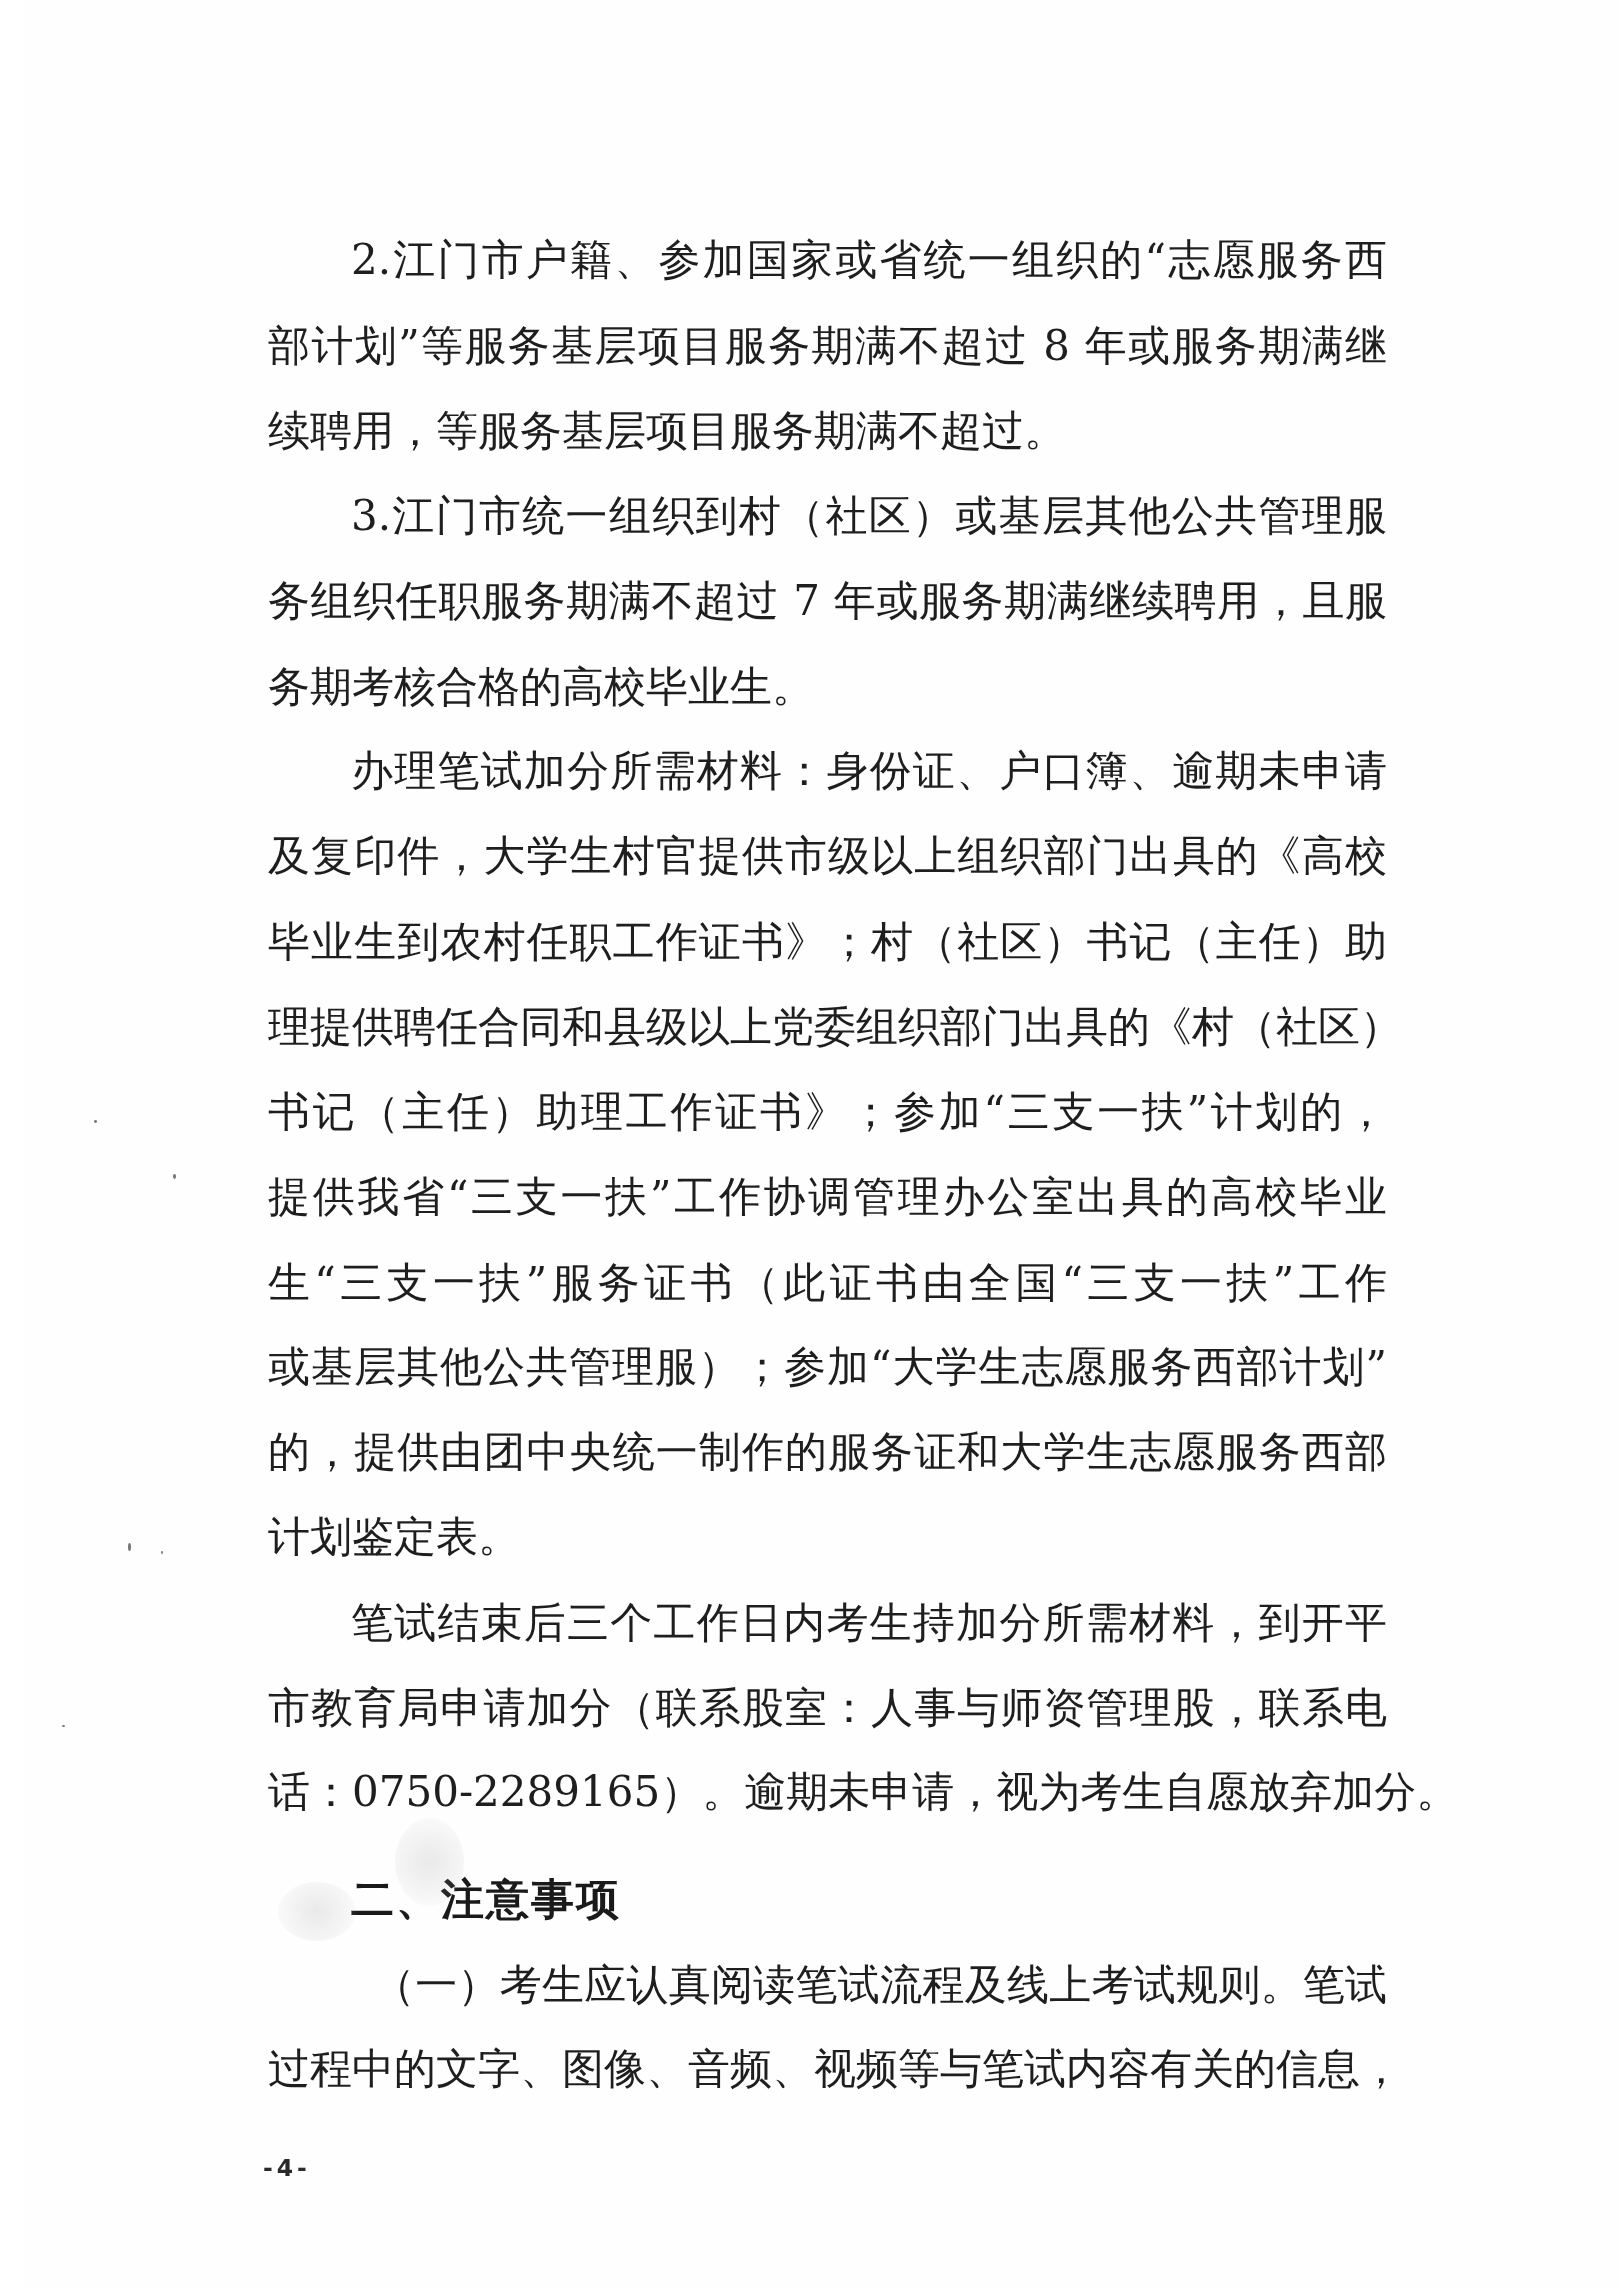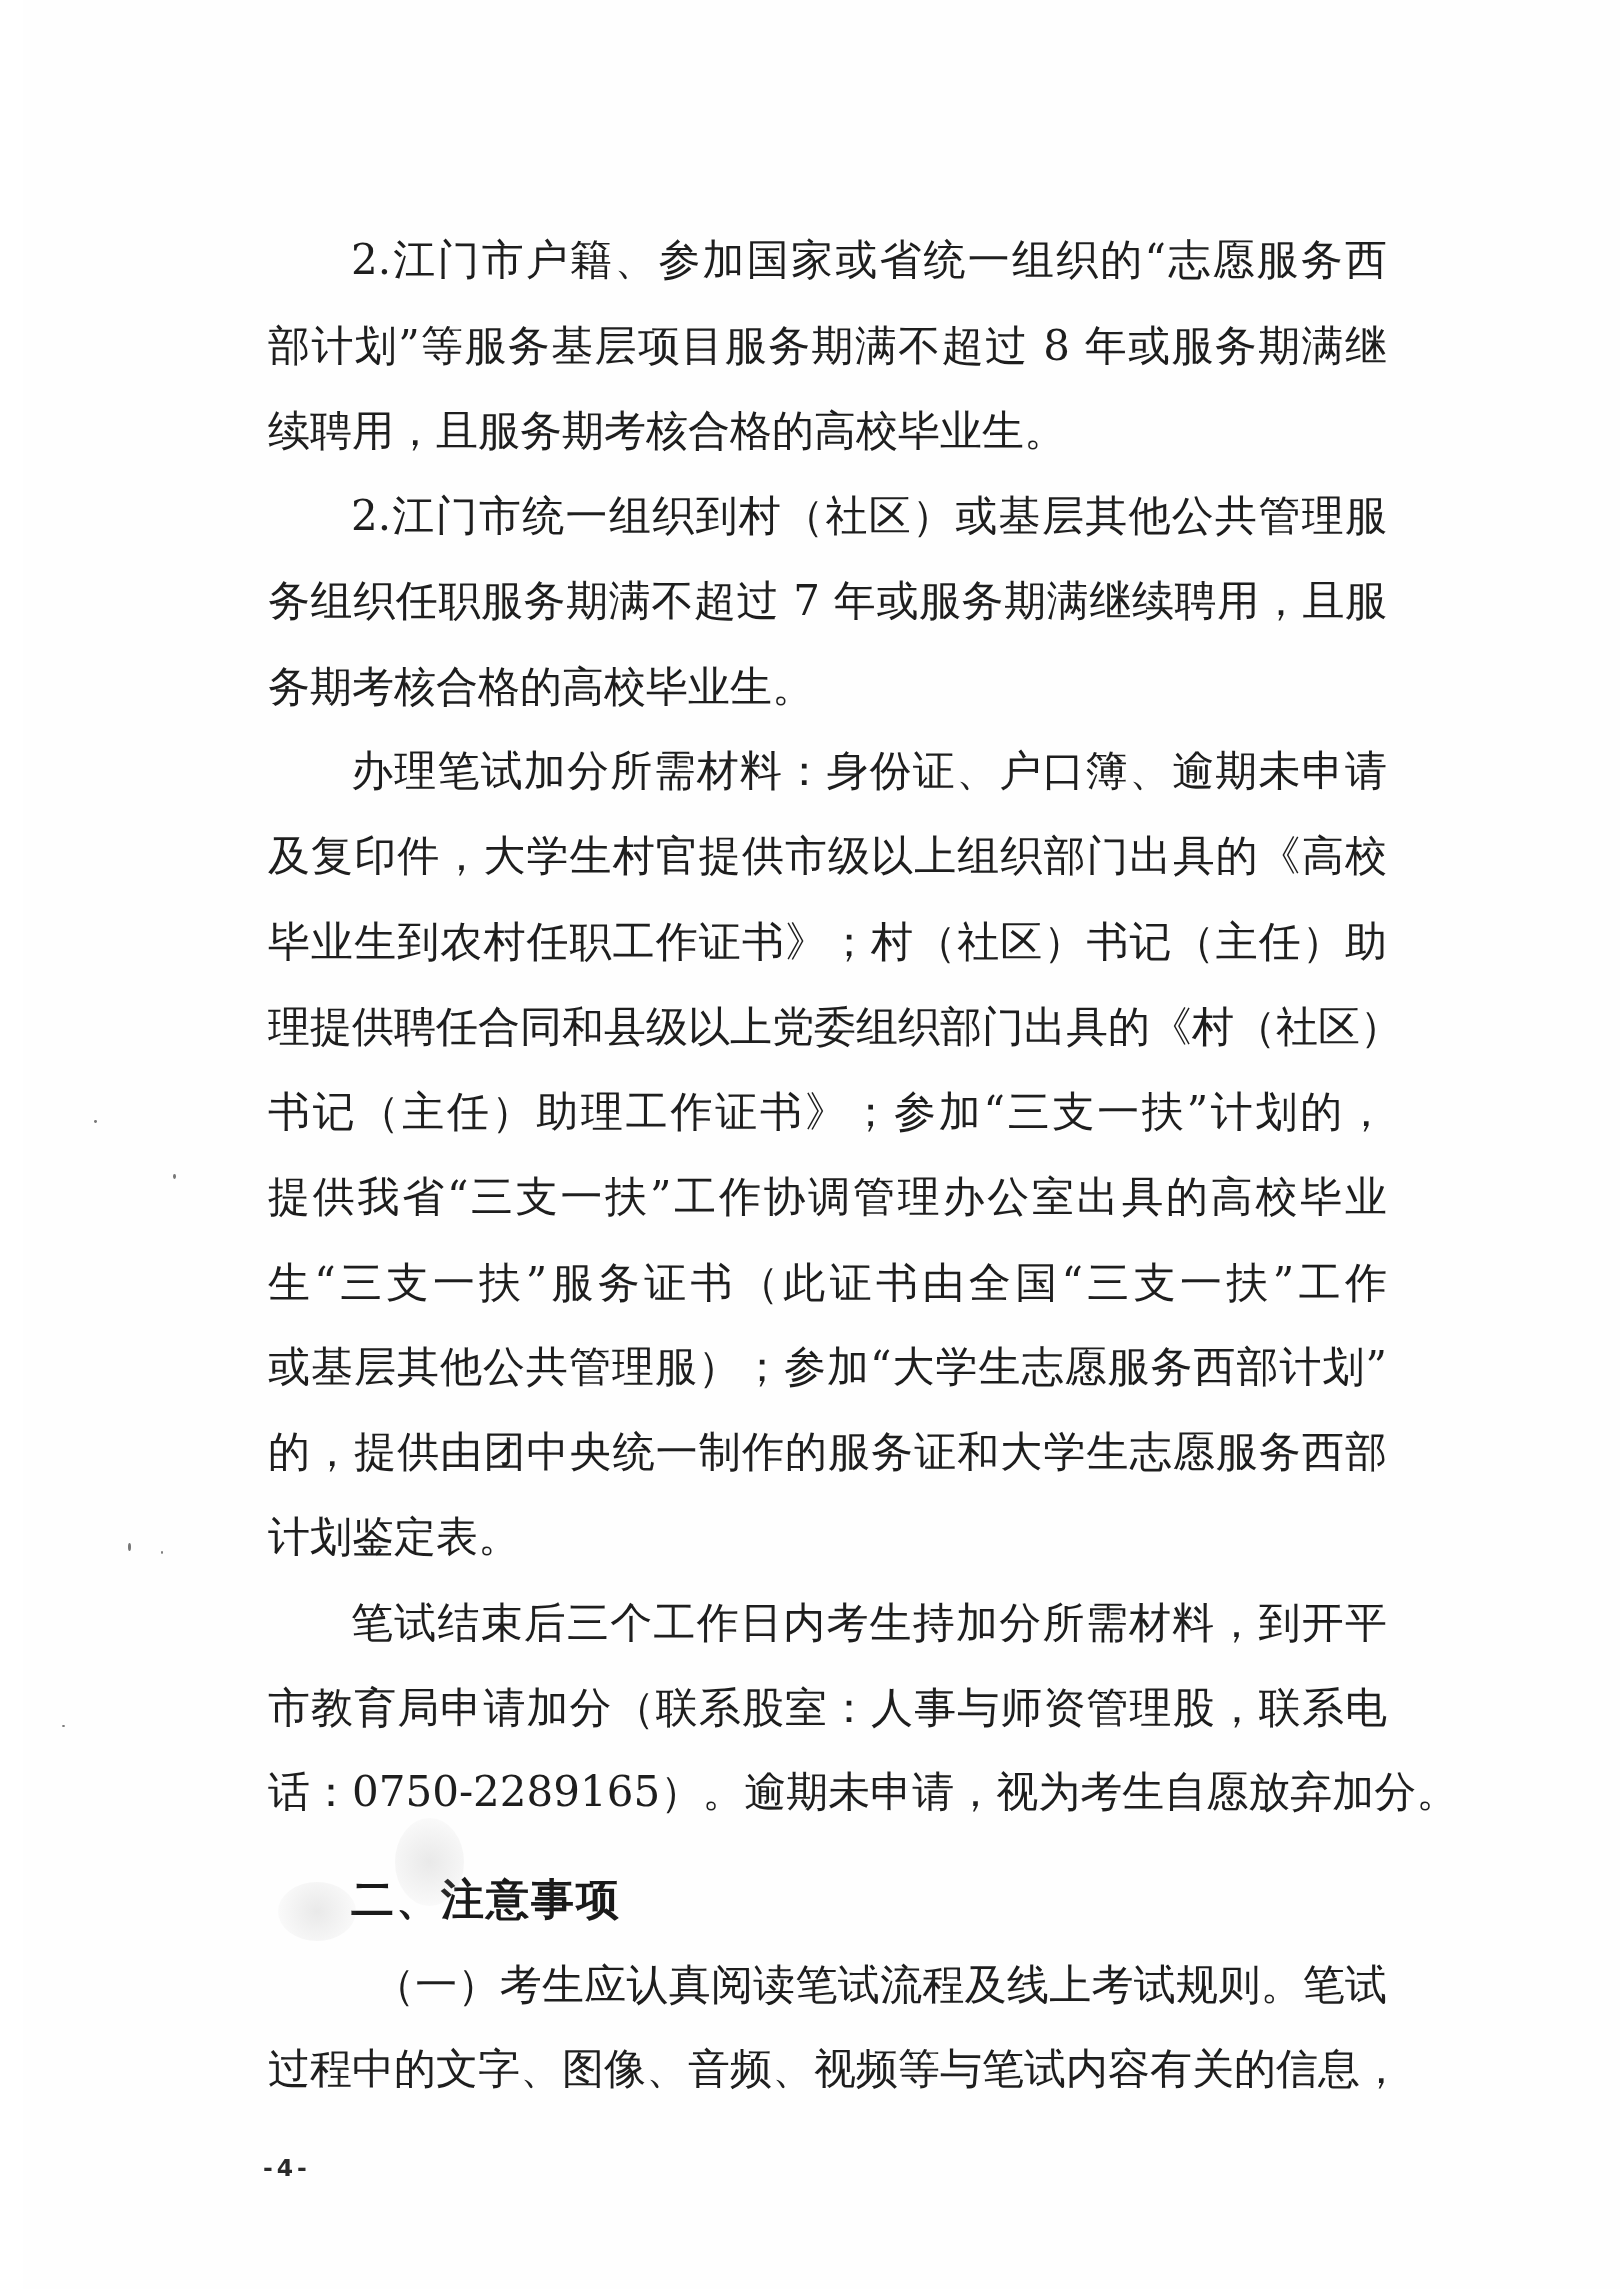--- a/index.html
+++ b/index.html
@@ -57,23 +57,23 @@
     background: radial-gradient(circle, rgba(170,170,170,0.25), rgba(255,255,255,0));
   }
 </style>
 </head>
 <body>
 
 <div class="page">
 
   <div class="line indent" style="top:230px">2.江门市户籍、参加国家或省统一组织的“志愿服务西</div>
   <div class="line" style="top:316px">部计划”等服务基层项目服务期满不超过 8 年或服务期满继</div>
-  <div class="line last" style="top:401px">续聘用，且服务期考核合格的高校毕业生。</div>
+  <div class="line last" style="top:401px">续聘用，等服务基层项目服务期满不超过。</div>
 
-  <div class="line indent" style="top:486px">2.江门市统一组织到村（社区）或基层其他公共管理服</div>
+  <div class="line indent" style="top:486px">3.江门市统一组织到村（社区）或基层其他公共管理服</div>
   <div class="line" style="top:571px">务组织任职服务期满不超过 7 年或服务期满继续聘用，且服</div>
   <div class="line last" style="top:657px">务期考核合格的高校毕业生。</div>
 
   <div class="line indent" style="top:741px">办理笔试加分所需材料：身份证、户口簿、逾期未申请</div>
   <div class="line" style="top:826px">及复印件，大学生村官提供市级以上组织部门出具的《高校</div>
   <div class="line" style="top:912px">毕业生到农村任职工作证书》；村（社区）书记（主任）助</div>
   <div class="line" style="top:997px">理提供聘任合同和县级以上党委组织部门出具的《村（社区）</div>
   <div class="line" style="top:1082px">书记（主任）助理工作证书》；参加“三支一扶”计划的，</div>
   <div class="line" style="top:1167px">提供我省“三支一扶”工作协调管理办公室出具的高校毕业</div>
   <div class="line" style="top:1253px">生“三支一扶”服务证书（此证书由全国“三支一扶”工作</div>

